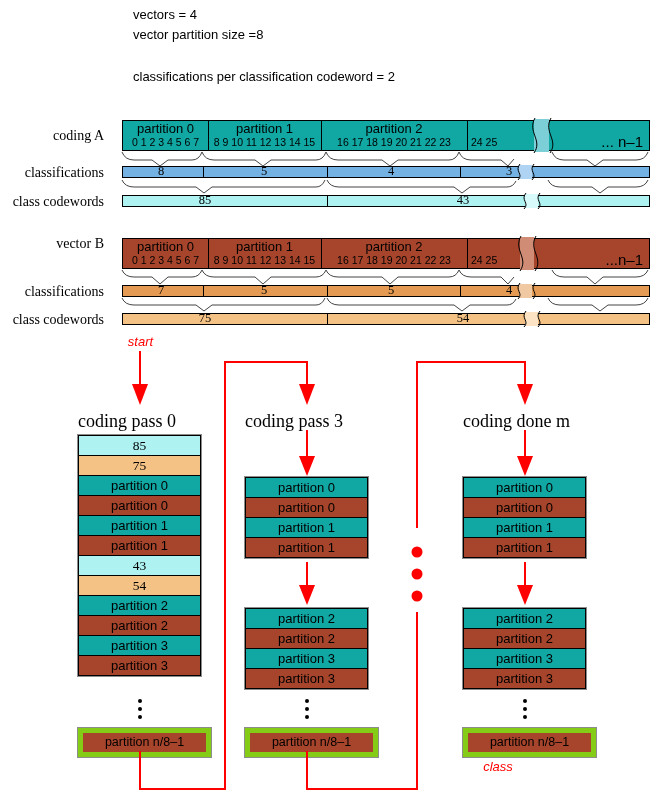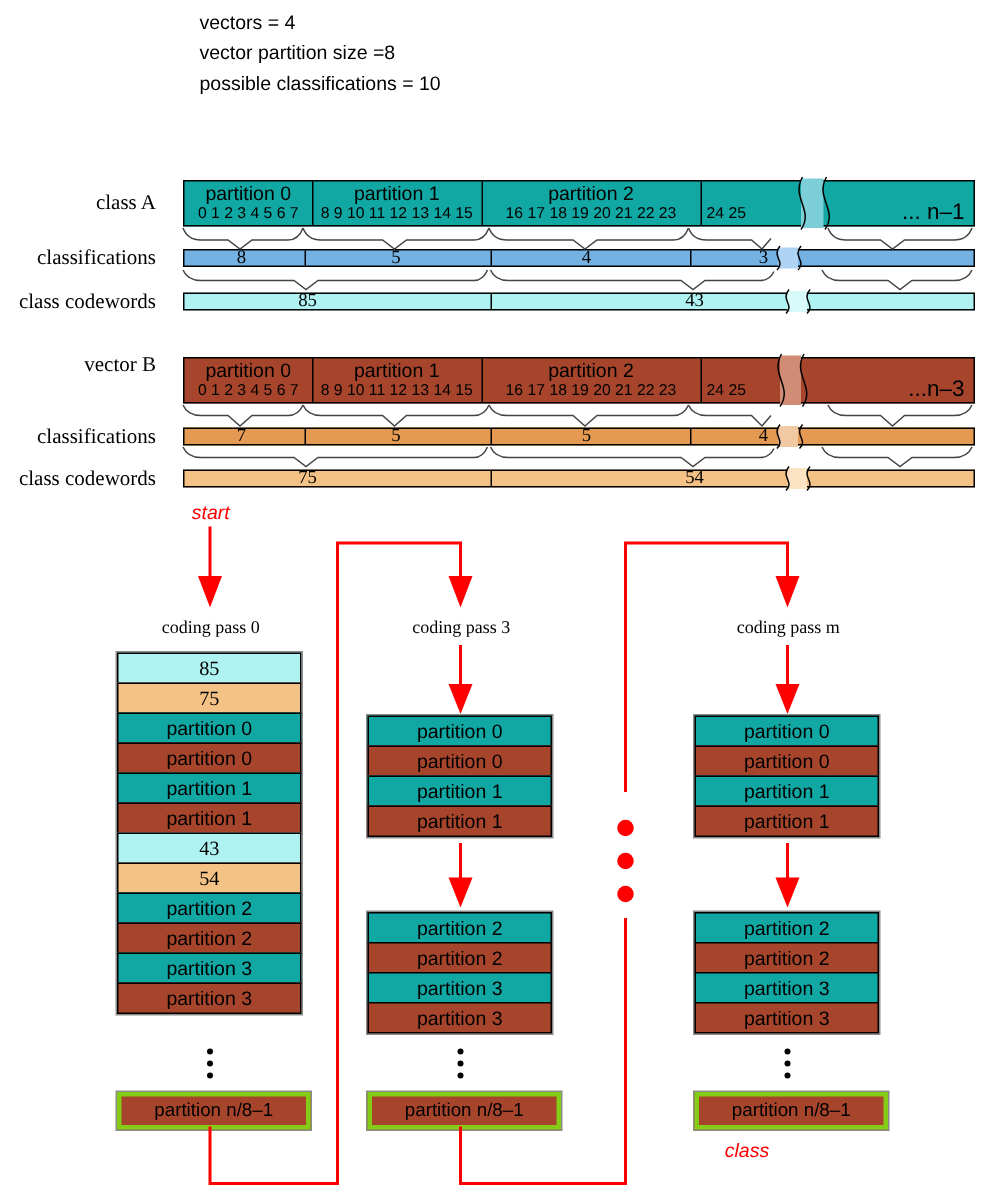--- a/index.html
+++ b/index.html
@@ -17,42 +17,42 @@
   .orangel{background:#f4c285;}
   .blue{background:#74b2e4;}
   .orange{background:#e49a52;}
   .seg{position:absolute;text-align:center;white-space:nowrap;}
   .pl{top:0;height:14px;font-size:13px;line-height:15px;}
   .il{top:14px;height:14px;font-size:10.5px;line-height:14px;}
   .tail{position:absolute;right:6px;top:14px;font-size:15px;line-height:14px;}
   .divider{position:absolute;top:0;bottom:0;width:1px;background:#000;}
   .val{position:absolute;transform:translateX(-50%);top:-2px;
        font-family:"Liberation Serif",serif;font-size:12.5px;line-height:13px;}
-  .passlabel{position:absolute;width:125px;text-align:center;
-             font-family:"Liberation Serif",serif;font-size:12px;white-space:nowrap;}
+  .passlabel{position:absolute;width:125px;
+             font-family:"Liberation Serif",serif;font-size:18px;white-space:nowrap;}
   .stack{position:absolute;width:123px;box-shadow:0 0 0 1px #8c8c8c;}
   .row{height:21px;margin-top:-1px;border:1px solid #000;box-sizing:border-box;
        text-align:center;font-size:13px;line-height:19px;white-space:nowrap;}
   .row:first-child{margin-top:0;}
   .num{font-family:"Liberation Serif",serif;font-size:13.5px;}
-  .lastbox{position:absolute;width:123px;height:19px;border:3px solid #84cc16;
+  .lastbox{position:absolute;width:123px;height:19px;border:5px solid #84cc16;
            box-shadow:0 0 0 1px #8c8c8c;text-align:center;font-size:12.5px;line-height:18px;}
   .redtxt{position:absolute;color:#ff0000;font-size:13px;text-align:center;white-space:nowrap;font-style:italic;}
   svg.overlay{position:absolute;left:0;top:0;pointer-events:none;}
 </style>
 </head>
 <body>
 
 <div id="canvas">
 
   <div class="param-line" style="top:7px">vectors = 4</div>
   <div class="param-line" style="top:27px">vector partition size =8</div>
-  <div class="param-line" style="top:48px">possible classifications = 10</div>
-
-  <div class="lbl-left" style="top:128px">class A</div>
+  <div class="param-line" style="top:69px">classifications per classification codeword = 2</div>
+
+  <div class="lbl-left" style="top:128px">coding A</div>
   <div class="bar vbar teal" style="top:120px">
     <span class="seg pl" style="left:0;width:85px">partition 0</span>
     <span class="seg pl" style="left:85px;width:113px">partition 1</span>
     <span class="seg pl" style="left:198px;width:146px">partition 2</span>
     <span class="seg il" style="left:0;width:85px">0 1 2 3 4 5 6 7</span>
     <span class="seg il" style="left:85px;width:113px">8 9 10 11 12 13 14 15</span>
     <span class="seg il" style="left:198px;width:146px">16 17 18 19 20 21 22 23</span>
     <span class="seg il" style="left:348px">24 25</span>
     <span class="tail">... n–1</span>
     <span class="divider" style="left:85px"></span>
@@ -80,21 +80,21 @@
 
   <div class="lbl-left" style="top:236px">vector B</div>
   <div class="bar vbar brown" style="top:238px">
     <span class="seg pl" style="left:0;width:85px">partition 0</span>
     <span class="seg pl" style="left:85px;width:113px">partition 1</span>
     <span class="seg pl" style="left:198px;width:146px">partition 2</span>
     <span class="seg il" style="left:0;width:85px">0 1 2 3 4 5 6 7</span>
     <span class="seg il" style="left:85px;width:113px">8 9 10 11 12 13 14 15</span>
     <span class="seg il" style="left:198px;width:146px">16 17 18 19 20 21 22 23</span>
     <span class="seg il" style="left:348px">24 25</span>
-    <span class="tail">...n–3</span>
+    <span class="tail">...n–1</span>
     <span class="divider" style="left:85px"></span>
     <span class="divider" style="left:198px"></span>
     <span class="divider" style="left:344px"></span>
   </div>
 
   <div class="lbl-left" style="top:284px">classifications</div>
   <div class="bar tbar orange" style="top:285px">
     <span class="val" style="left:38px">7</span>
     <span class="val" style="left:141px">5</span>
     <span class="val" style="left:268px">5</span>
@@ -139,21 +139,21 @@
     <div class="row brown">partition 1</div>
   </div>
   <div class="stack" style="left:245px;top:608px">
     <div class="row teal">partition 2</div>
     <div class="row brown">partition 2</div>
     <div class="row teal">partition 3</div>
     <div class="row brown">partition 3</div>
   </div>
   <div class="lastbox brown" style="left:245px;top:728px">partition n/8–1</div>
 
-  <div class="passlabel" style="left:463px;top:411px">coding pass m</div>
+  <div class="passlabel" style="left:463px;top:411px">coding done m</div>
   <div class="stack" style="left:463px;top:477px">
     <div class="row teal">partition 0</div>
     <div class="row brown">partition 0</div>
     <div class="row teal">partition 1</div>
     <div class="row brown">partition 1</div>
   </div>
   <div class="stack" style="left:463px;top:608px">
     <div class="row teal">partition 2</div>
     <div class="row brown">partition 2</div>
     <div class="row teal">partition 3</div>

